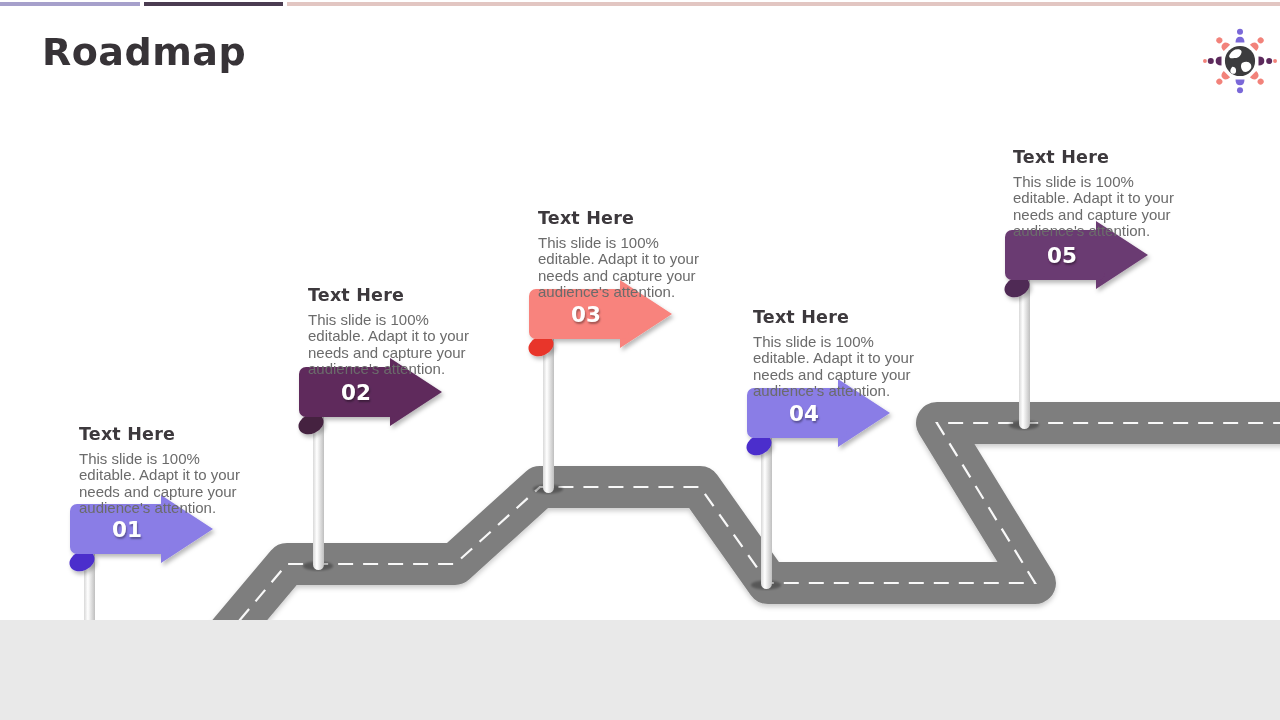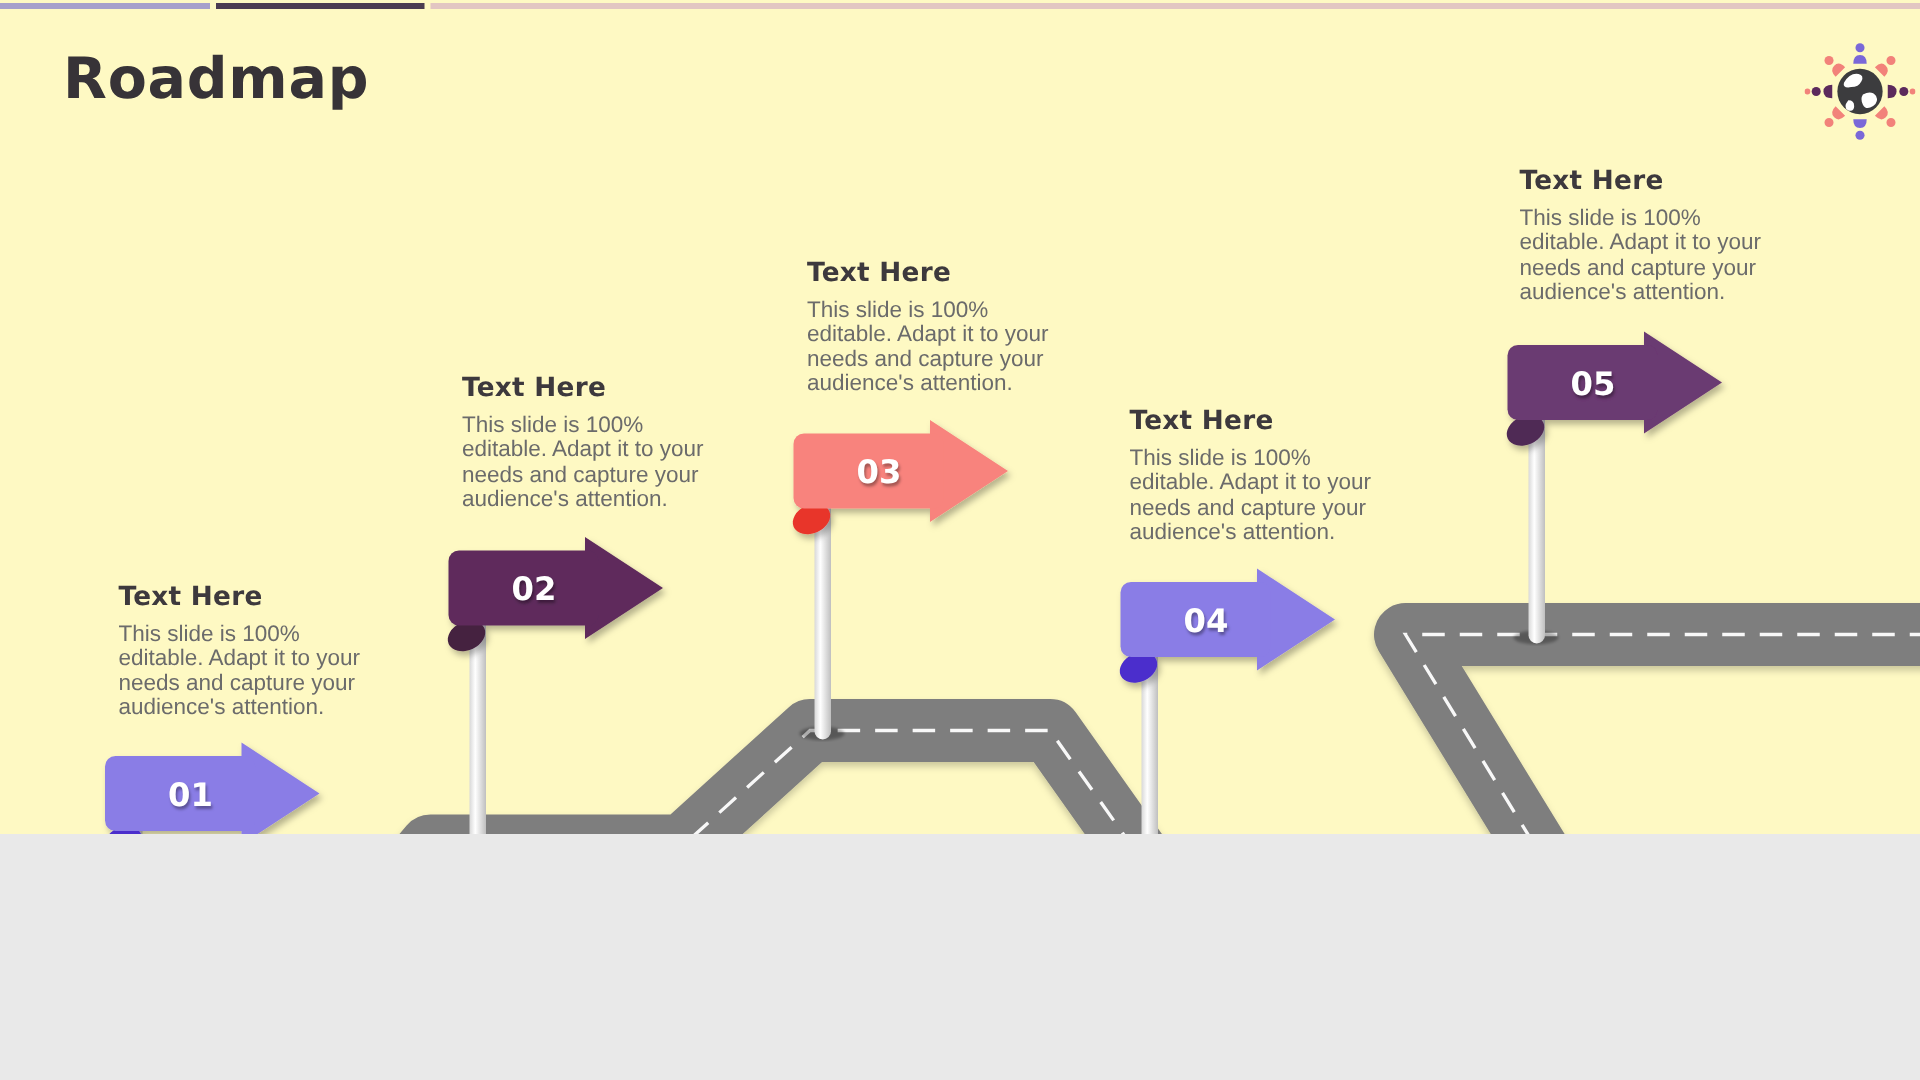--- a/index.html
+++ b/index.html
@@ -1,18 +1,18 @@
 <!DOCTYPE html>
 <html><head>
 <meta charset="utf-8">
 <style>
   html,body{margin:0;padding:0;background:#e9e9e9;}
   .slide{
-    position:relative;width:1280px;height:556px;margin:0 auto;
-    background:#fef9c3;overflow:hidden;
+    position:relative;width:1280px;height:620px;margin:0 auto;
+    background:#ffffff;overflow:hidden;
     font-family:"Liberation Sans", sans-serif;
   }
   
   .topbar-seg{position:absolute;top:2px;height:4px;}
   .topbar-seg.s1{left:0;width:140px;}
   .topbar-seg.s2{left:144px;width:139px;}
   .topbar-seg.s3{left:287px;width:993px;}
   
   .title{
     position:absolute;left:42px;top:30px;
@@ -21,21 +21,21 @@
   }
   
   .logo{position:absolute;left:1203px;top:24px;width:74px;height:74px;}
   
   .graphic{position:absolute;left:0;top:0;width:1280px;height:720px;z-index:1;}
   .sign-num{
     font-family:"DejaVu Sans", sans-serif;font-weight:bold;font-size:21.5px;
     text-shadow:1px 2px 2px rgba(0,0,0,0.35);
   }
   
-  .mtext{position:absolute;width:170px;z-index:2;}
+  .mtext{position:absolute;width:170px;z-index:2;margin-top:36px;}
   .mtext h3{
     margin:0 0 7px 0;font-size:17.5px;font-weight:bold;color:#3d393d;
     letter-spacing:0.2px;font-family:"DejaVu Sans", sans-serif;
   }
   .mtext p{margin:0;font-size:15px;line-height:16.4px;color:#6b6b6b;}
   .mtext.m1{left:79px;top:388px;}
   .mtext.m2{left:308px;top:249px;}
   .mtext.m3{left:538px;top:172px;}
   .mtext.m4{left:753px;top:271px;}
   .mtext.m5{left:1013px;top:111px;}

